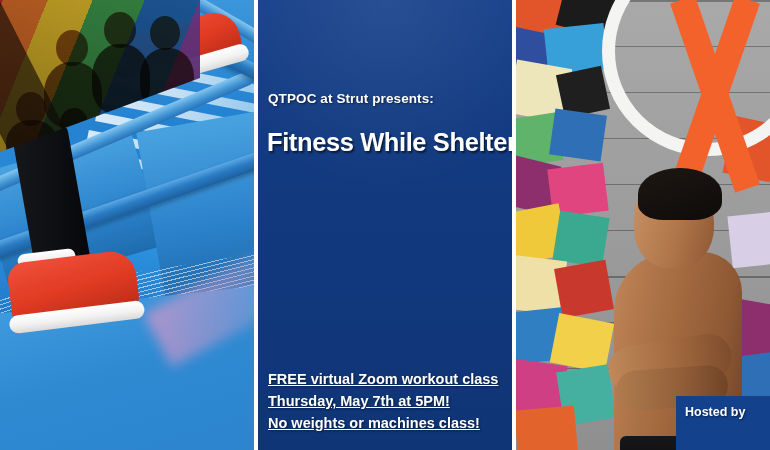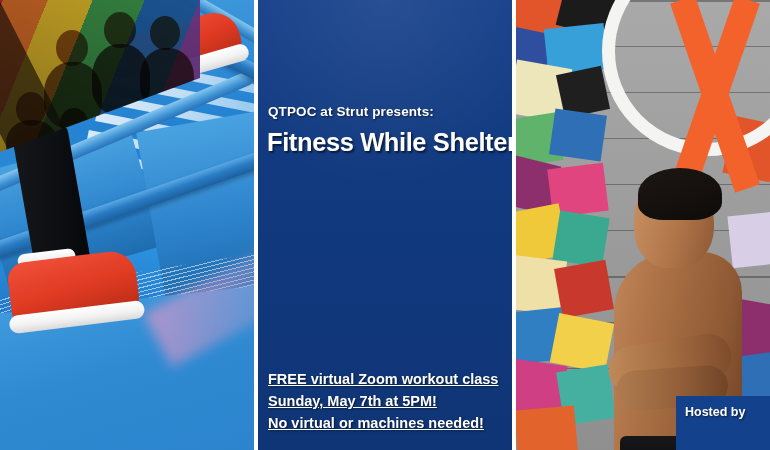--- a/index.html
+++ b/index.html
@@ -148,21 +148,21 @@
     overflow: hidden;
   }
   .center-sheen {
     position: absolute; inset: 0;
     background:
       radial-gradient(120% 70% at 50% 0%, rgba(255,255,255,0.08), rgba(255,255,255,0) 60%),
       linear-gradient(180deg, #16408a 0%, #123a80 35%, #0f3576 100%);
   }
   .kicker {
     position: absolute;
-    left: 10px; top: 104px;
+    left: 10px; top: 91px;
     width: 238px;
     color: #ffffff;
     font-size: 13.5px;
     font-weight: bold;
     letter-spacing: 0.1px;
     text-shadow: 1px 1px 2px rgba(0,0,0,0.55);
   }
   .headline {
     position: absolute;
     left: 9px; top: 128px;
@@ -369,22 +369,22 @@
   <div class="divider d1"></div>
 
   <div class="panel-center">
     <div class="center-sheen"></div>
 
     <div class="kicker">QTPOC at Strut presents:</div>
     <div class="headline">Fitness While Sheltered 2.0</div>
 
     <div class="details">
       <div>FREE virtual Zoom workout class</div>
-      <div>Sunday, May 7th at 5PM!</div>
-      <div>No virtual or machines needed!</div>
+      <div>Thursday, May 7th at 5PM!</div>
+      <div>No weights or machines class!</div>
     </div>
   </div>
 
   <div class="divider d2"></div>
 
   <div class="panel-right">
     <div class="wall-siding"></div>
 
     <div class="mural-shape" style="left:-6px; top:-8px; width:58px; height:46px; background:#e2552a; transform:rotate(-8deg);"></div>
     <div class="mural-shape" style="left:44px; top:-10px; width:54px; height:42px; background:#1b1b1b; transform:rotate(14deg);"></div>

